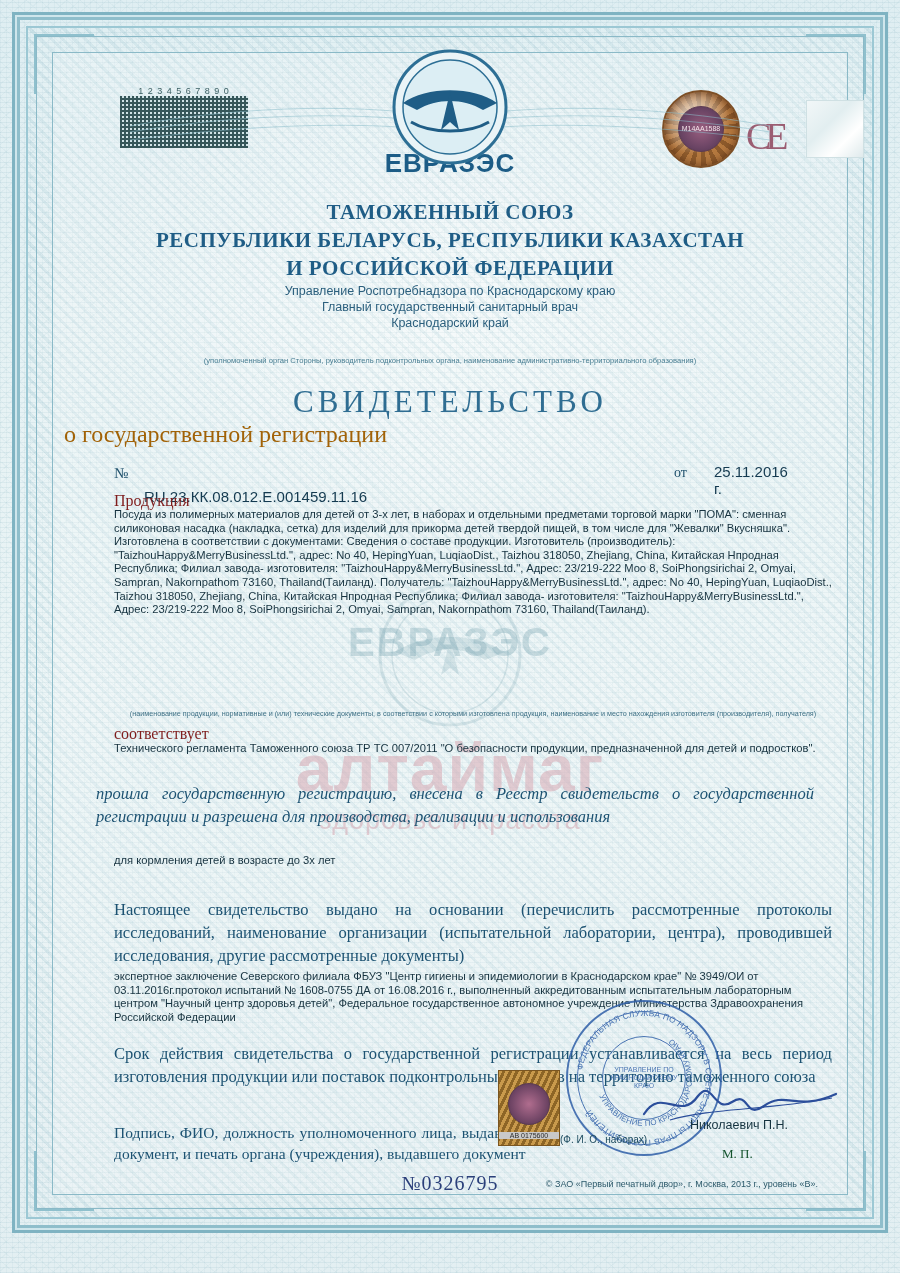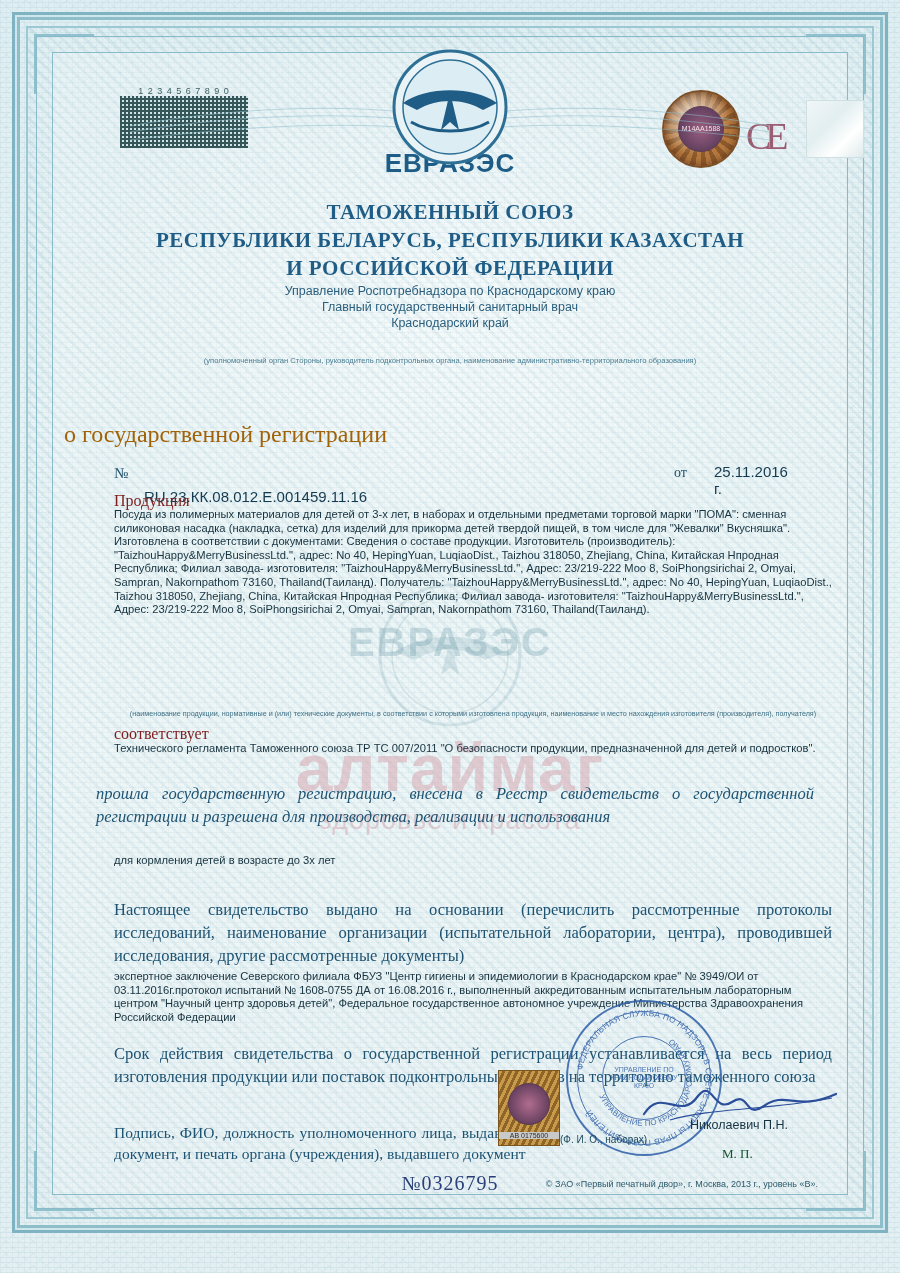--- a/index.html
+++ b/index.html
@@ -564,20 +564,21 @@
     </div>
 
     <div class="authority">
       <div>Управление Роспотребнадзора по Краснодарскому краю</div>
       <div>Главный государственный санитарный врач</div>
       <div>Краснодарский край</div>
     </div>
 
     <div class="org-hint">(уполномоченный орган Стороны, руководитель подконтрольных органа, наименование административно-территориального образования)</div>
 
+    <div class="cert-title">СВИДЕТЕЛЬСТВО</div>
     <div class="cert-sub">о государственной регистрации</div>
 
     <div class="numline">
       <span class="lbl">№</span>
       <span class="num">RU.23.КК.08.012.Е.001459.11.16</span>
       <span class="ot">от</span>
       <span class="date">25.11.2016 г.</span>
     </div>
 
     <div class="sec-label" style="left:50px; top:452px; font-size:16px;">Продукция</div>

